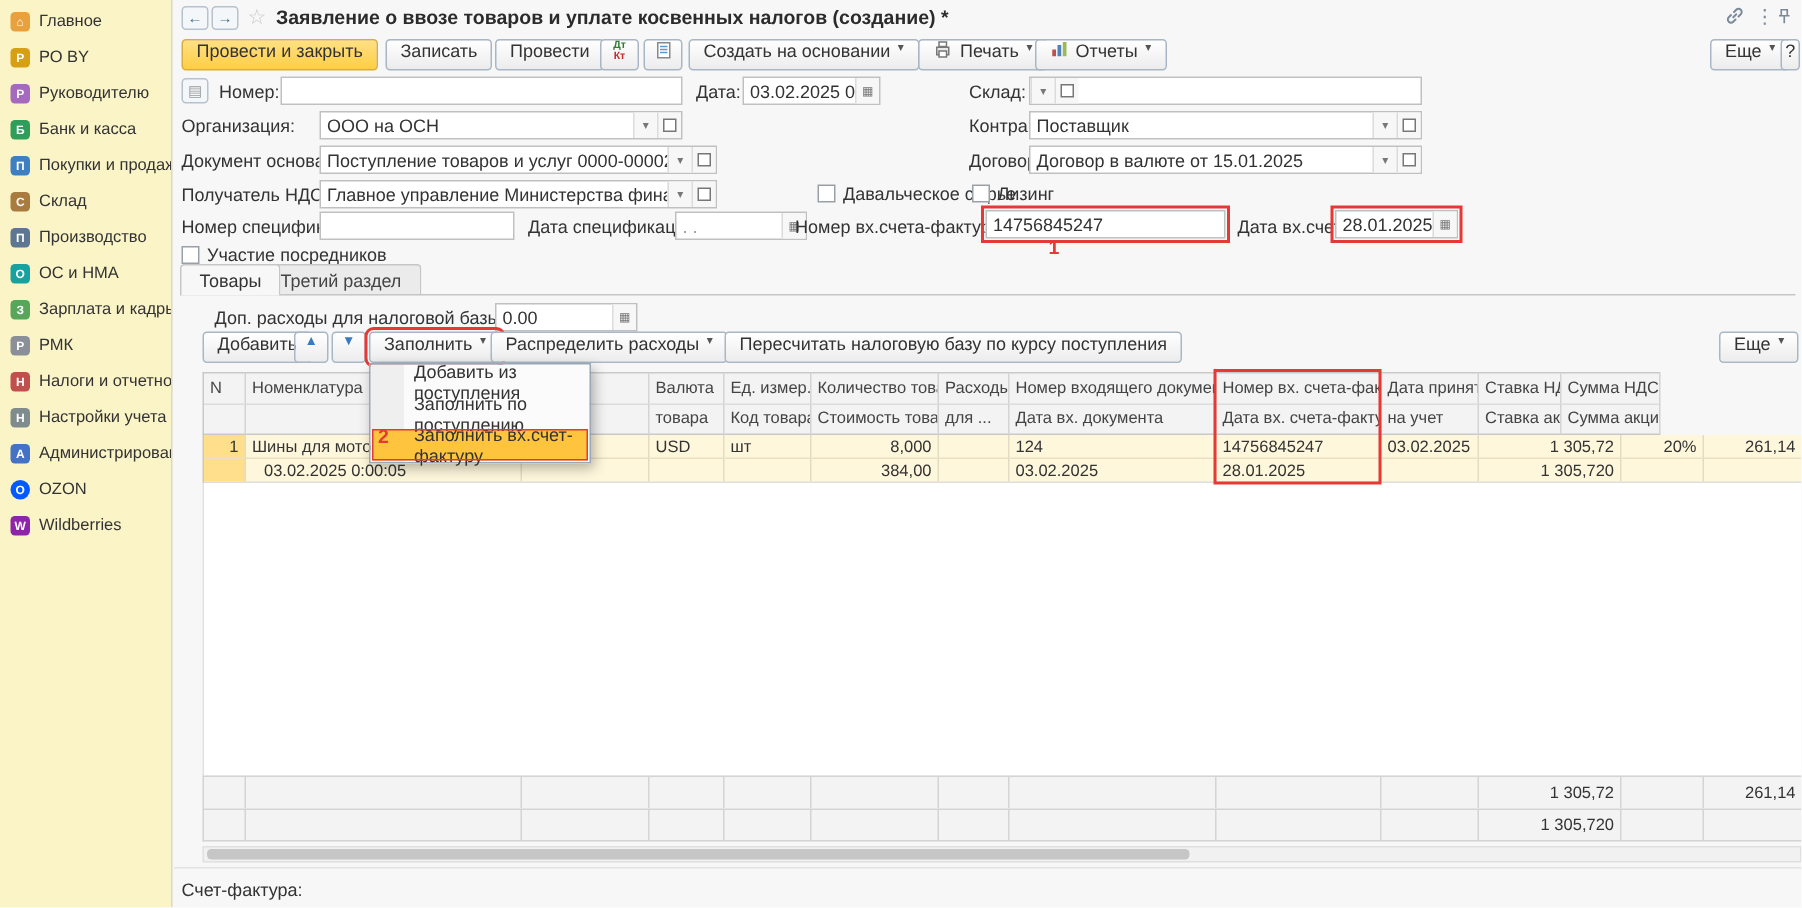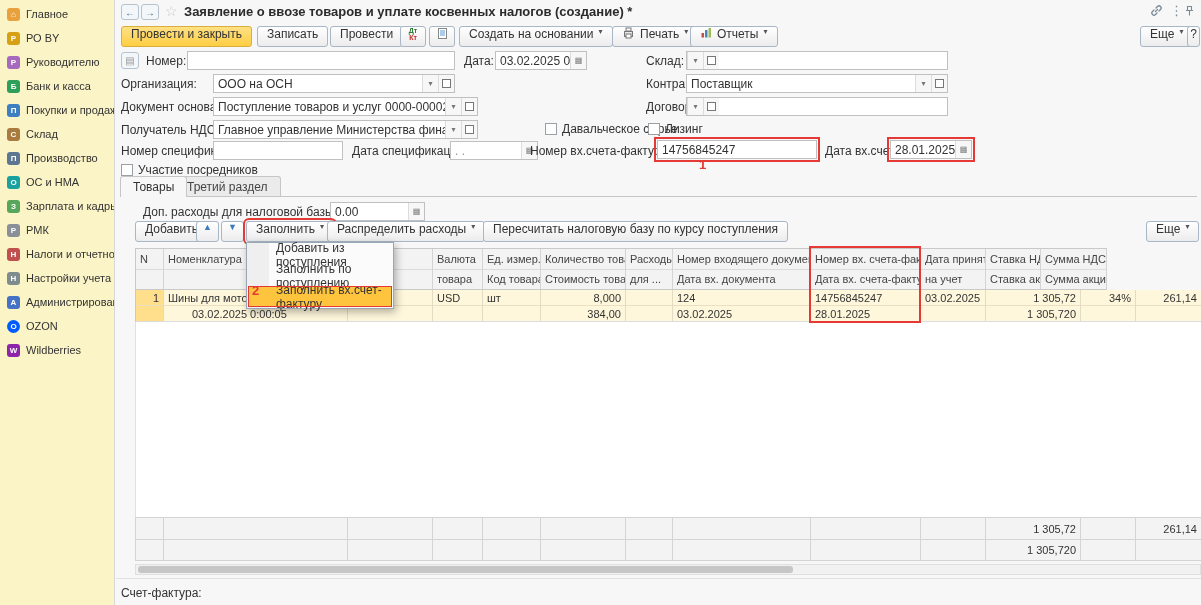--- a/index.html
+++ b/index.html
@@ -47,21 +47,21 @@
   .tbl-head{position:absolute;left:135px;top:248px;display:flex;height:42px;background:#F3F3F3;border:1px solid #C9C9C9;border-right:none;box-sizing:border-box}
   .hc{box-sizing:border-box;border-right:1px solid #D4D4D4;display:flex;flex-direction:column;font-size:11px;color:#444;overflow:hidden}
   .hc div{height:20px;padding:0 4px;display:flex;align-items:center;overflow:hidden;white-space:nowrap}
   .hc div:first-child{border-bottom:1px solid #DCDCDC}
   .tbl-row{position:absolute;left:135px;top:290px;display:flex;height:32px;background:#FFF7DC;border-bottom:1px solid #DDD;border-left:1px solid #C9C9C9;box-sizing:border-box}
   .rc{box-sizing:border-box;border-right:1px solid #E3DCC4;display:flex;flex-direction:column;font-size:11px;overflow:hidden}
   .rc div{height:15px;padding:0 4px;display:flex;align-items:center;white-space:nowrap;overflow:hidden}
   .rc div:first-child{border-bottom:1px solid #EADFC0}
   .rc.num div{justify-content:flex-end}
   .rc.cursor{background:#FFDF8C}
-  .rc .ind{padding-left:28px}
+  .rc .ind{padding-left:12px}
   .tbl-body{position:absolute;left:135px;top:322px;width:1066px;height:195px;background:#fff;border-left:1px solid #E0E0E0;box-sizing:border-box}
   .tbl-tot{position:absolute;left:135px;display:flex;height:22px;background:#F3F3F3;border-top:1px solid #D4D4D4;border-left:1px solid #D4D4D4;box-sizing:border-box}
   .tc{box-sizing:border-box;border-right:1px solid #D4D4D4;display:flex;align-items:center;justify-content:flex-end;padding:0 4px;font-size:11px;overflow:hidden}
   .hscroll{position:absolute;left:135px;top:564px;width:1066px;height:11px;background:#F1F1F1;border:1px solid #E0E0E0;box-sizing:border-box}
   .hthumb{position:absolute;left:2px;top:1px;width:655px;height:7px;background:#C6C6C6;border-radius:3px;cursor:grab}
   
   .menu{position:absolute;left:246px;top:242px;width:148px;background:linear-gradient(90deg,#EFEFEF 22px,#FBFBFB 22px);border:1px solid #9AA7B5;box-shadow:2px 3px 8px rgba(0,0,0,.3);z-index:20;padding:1px;box-sizing:border-box}
   .mi{height:21px;display:flex;align-items:center;padding-left:28px;font-size:12px;cursor:pointer}
   .mi.hl{background:#FFC43D;outline:1px solid #E53935;outline-offset:-1px}
   
@@ -244,20 +244,21 @@
   <span class="lbl" style="left:121px;top:100px">Документ основание:</span>
   <div class="fld" style="left:213px;top:97px;width:265px">
       <span class="val">Поступление товаров и услуг 0000-000028 от 03.02.2025 0:0</span>
       <span class="fbtn">▾</span>
       <span class="fbtn">
         <i class="osq"></i>
       </span>
     </div>
   <span class="lbl" style="left:646px;top:100px">Договор:</span>
   <div class="fld" style="left:686px;top:97px;width:262px">
+      <span class="val">Договор в валюте от 15.01.2025</span>
       <span class="fbtn">▾</span>
       <span class="fbtn">
         <i class="osq"></i>
       </span>
     </div>
 
   <span class="lbl" style="left:121px;top:123px">Получатель НДС:</span>
   <div class="fld" style="left:213px;top:120px;width:265px">
       <span class="val">Главное управление Министерства финансов Республики Бе</span>
       <span class="fbtn">▾</span>
@@ -428,21 +429,21 @@
       </div>
     <div class="rc w9">
         <div>03.02.2025</div>
         <div></div>
       </div>
     <div class="rc w10 num">
         <div>1 305,72</div>
         <div>1 305,720</div>
       </div>
     <div class="rc w11 num">
-        <div>34%</div>
+        <div>20%</div>
         <div></div>
       </div>
     <div class="rc w12 num">
         <div>261,14</div>
         <div></div>
       </div>
   </div>
 
   <div class="tbl-body"></div>
 

